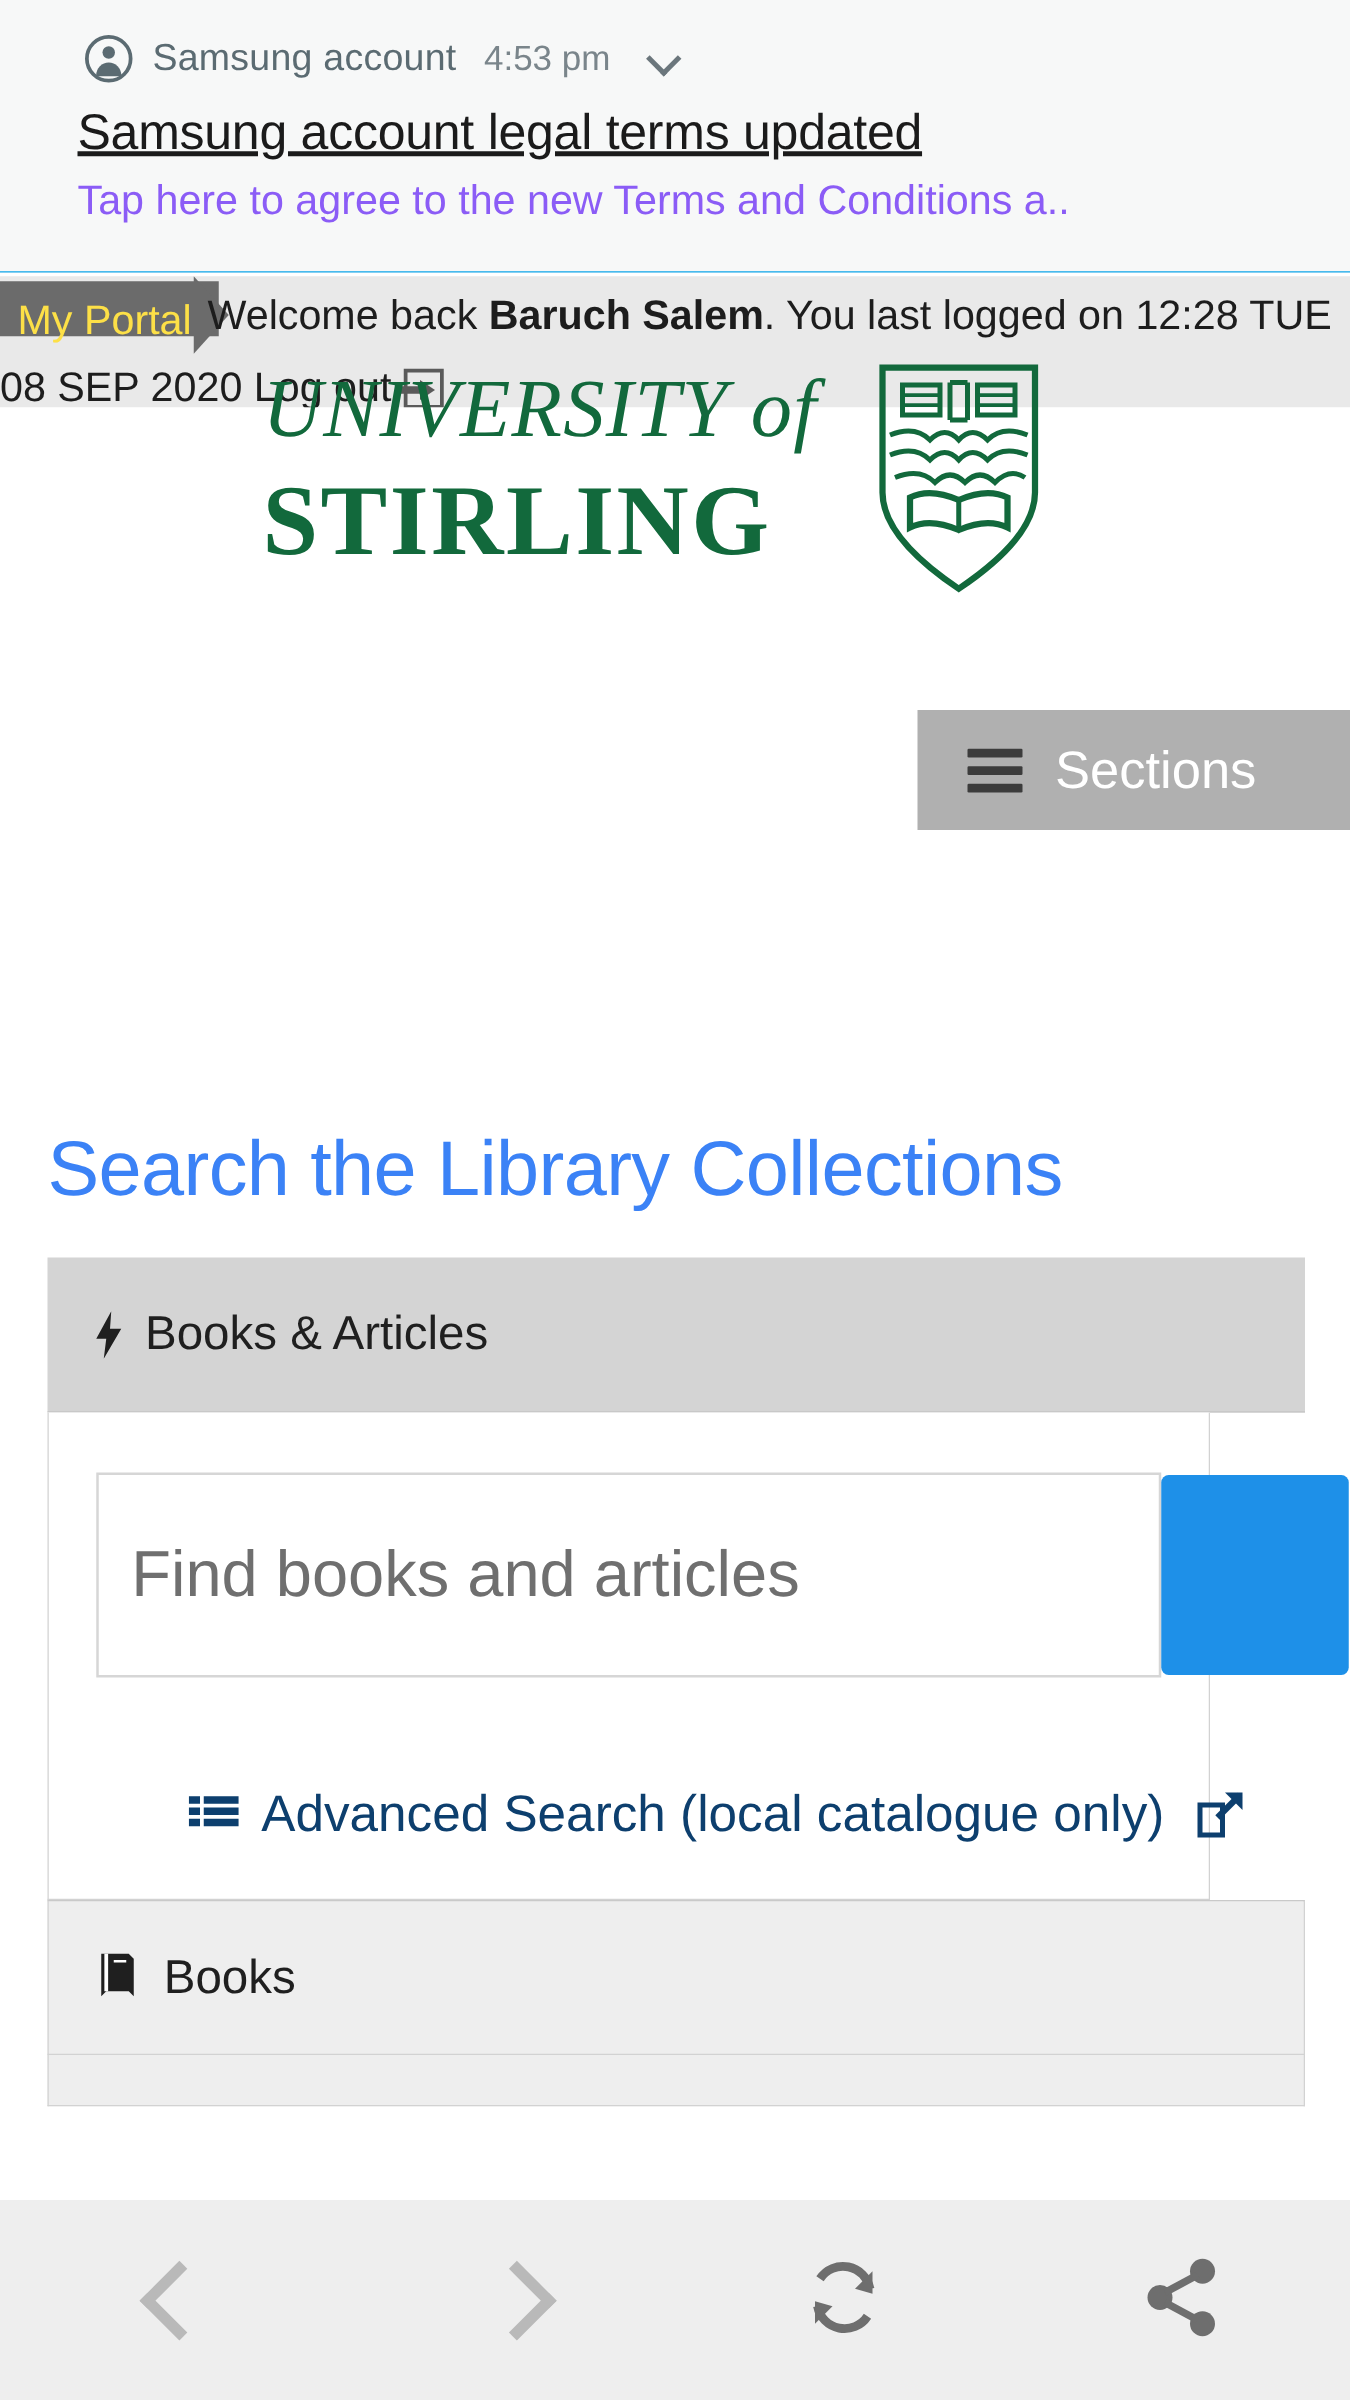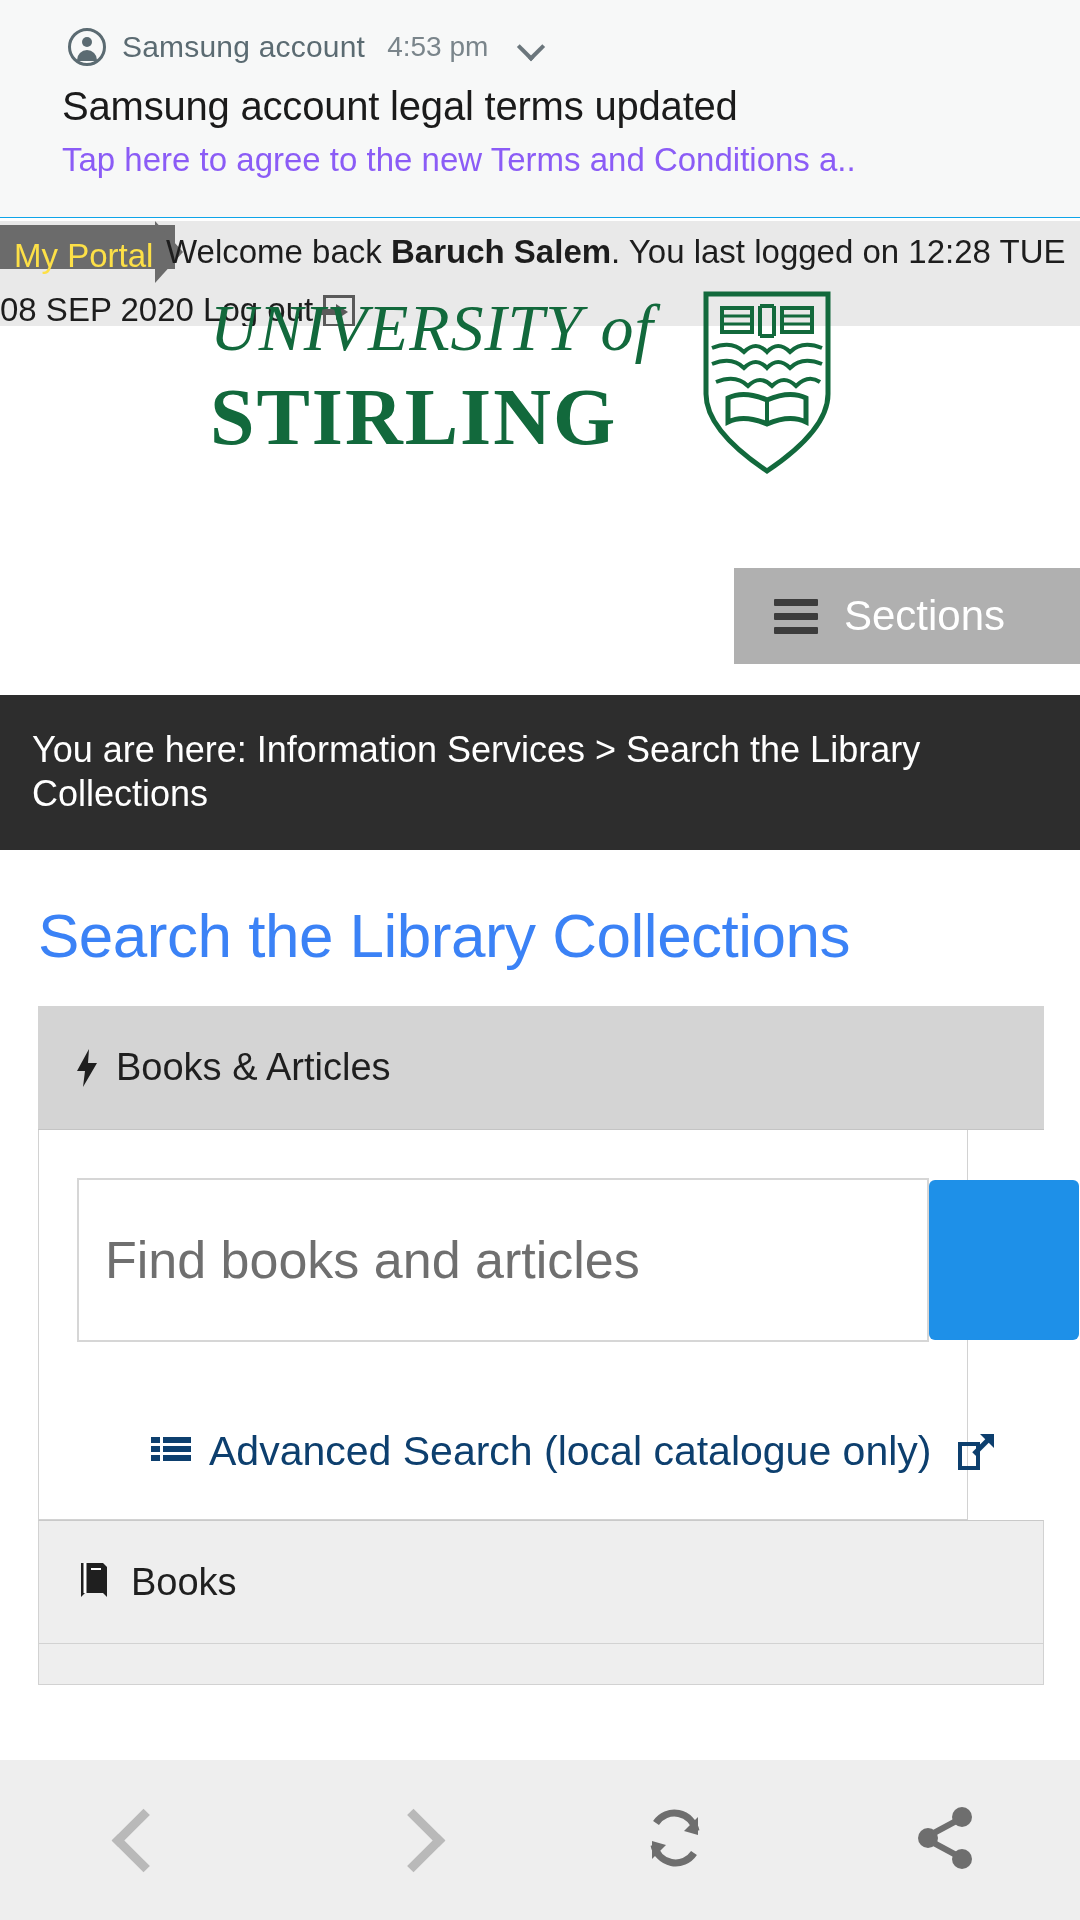--- a/index.html
+++ b/index.html
@@ -63,20 +63,21 @@
     content: ""; position: absolute; left: 3px; top: 3px;
     width: 16px; height: 16px;
     border-right: 4px solid #6b767c;
     border-bottom: 4px solid #6b767c;
     transform: rotate(45deg);
   }
   .notif-title {
     padding: 18px 0 0 62px;
     font-size: 40px; color: #1b1b1b; font-weight: 400;
     letter-spacing: -.2px;
+    text-decoration: underline;
   }
   .notif-body {
     padding: 12px 0 0 62px;
     font-size: 33px; color: #8b5cf6; font-weight: 400;
   }
 
   
   .portal {
     position: absolute; left: 0; top: 221px;
     width: 1080px; height: 105px;
@@ -358,23 +359,20 @@
 
   <div class="sections-btn">
     <span class="hamburger">
         <span></span>
         <span></span>
         <span></span>
       </span>
     <span class="sections-label">Sections</span>
   </div>
 
-  <div class="crumb">
-    <div class="crumb-text">You are here: Information Services &gt; Search the Library Collections</div>
-  </div>
 
   <div class="main">
     <div class="page-title">Search the Library Collections</div>
 
     <div class="panel">
 
       <div class="panel-header">
         <span class="bolt">
           <svg width="22" height="38" viewBox="0 0 22 38">
               <path d="M13 0 L1 22 H9 L7 38 L21 14 H12 Z" fill="#1f1f1f"></path>

